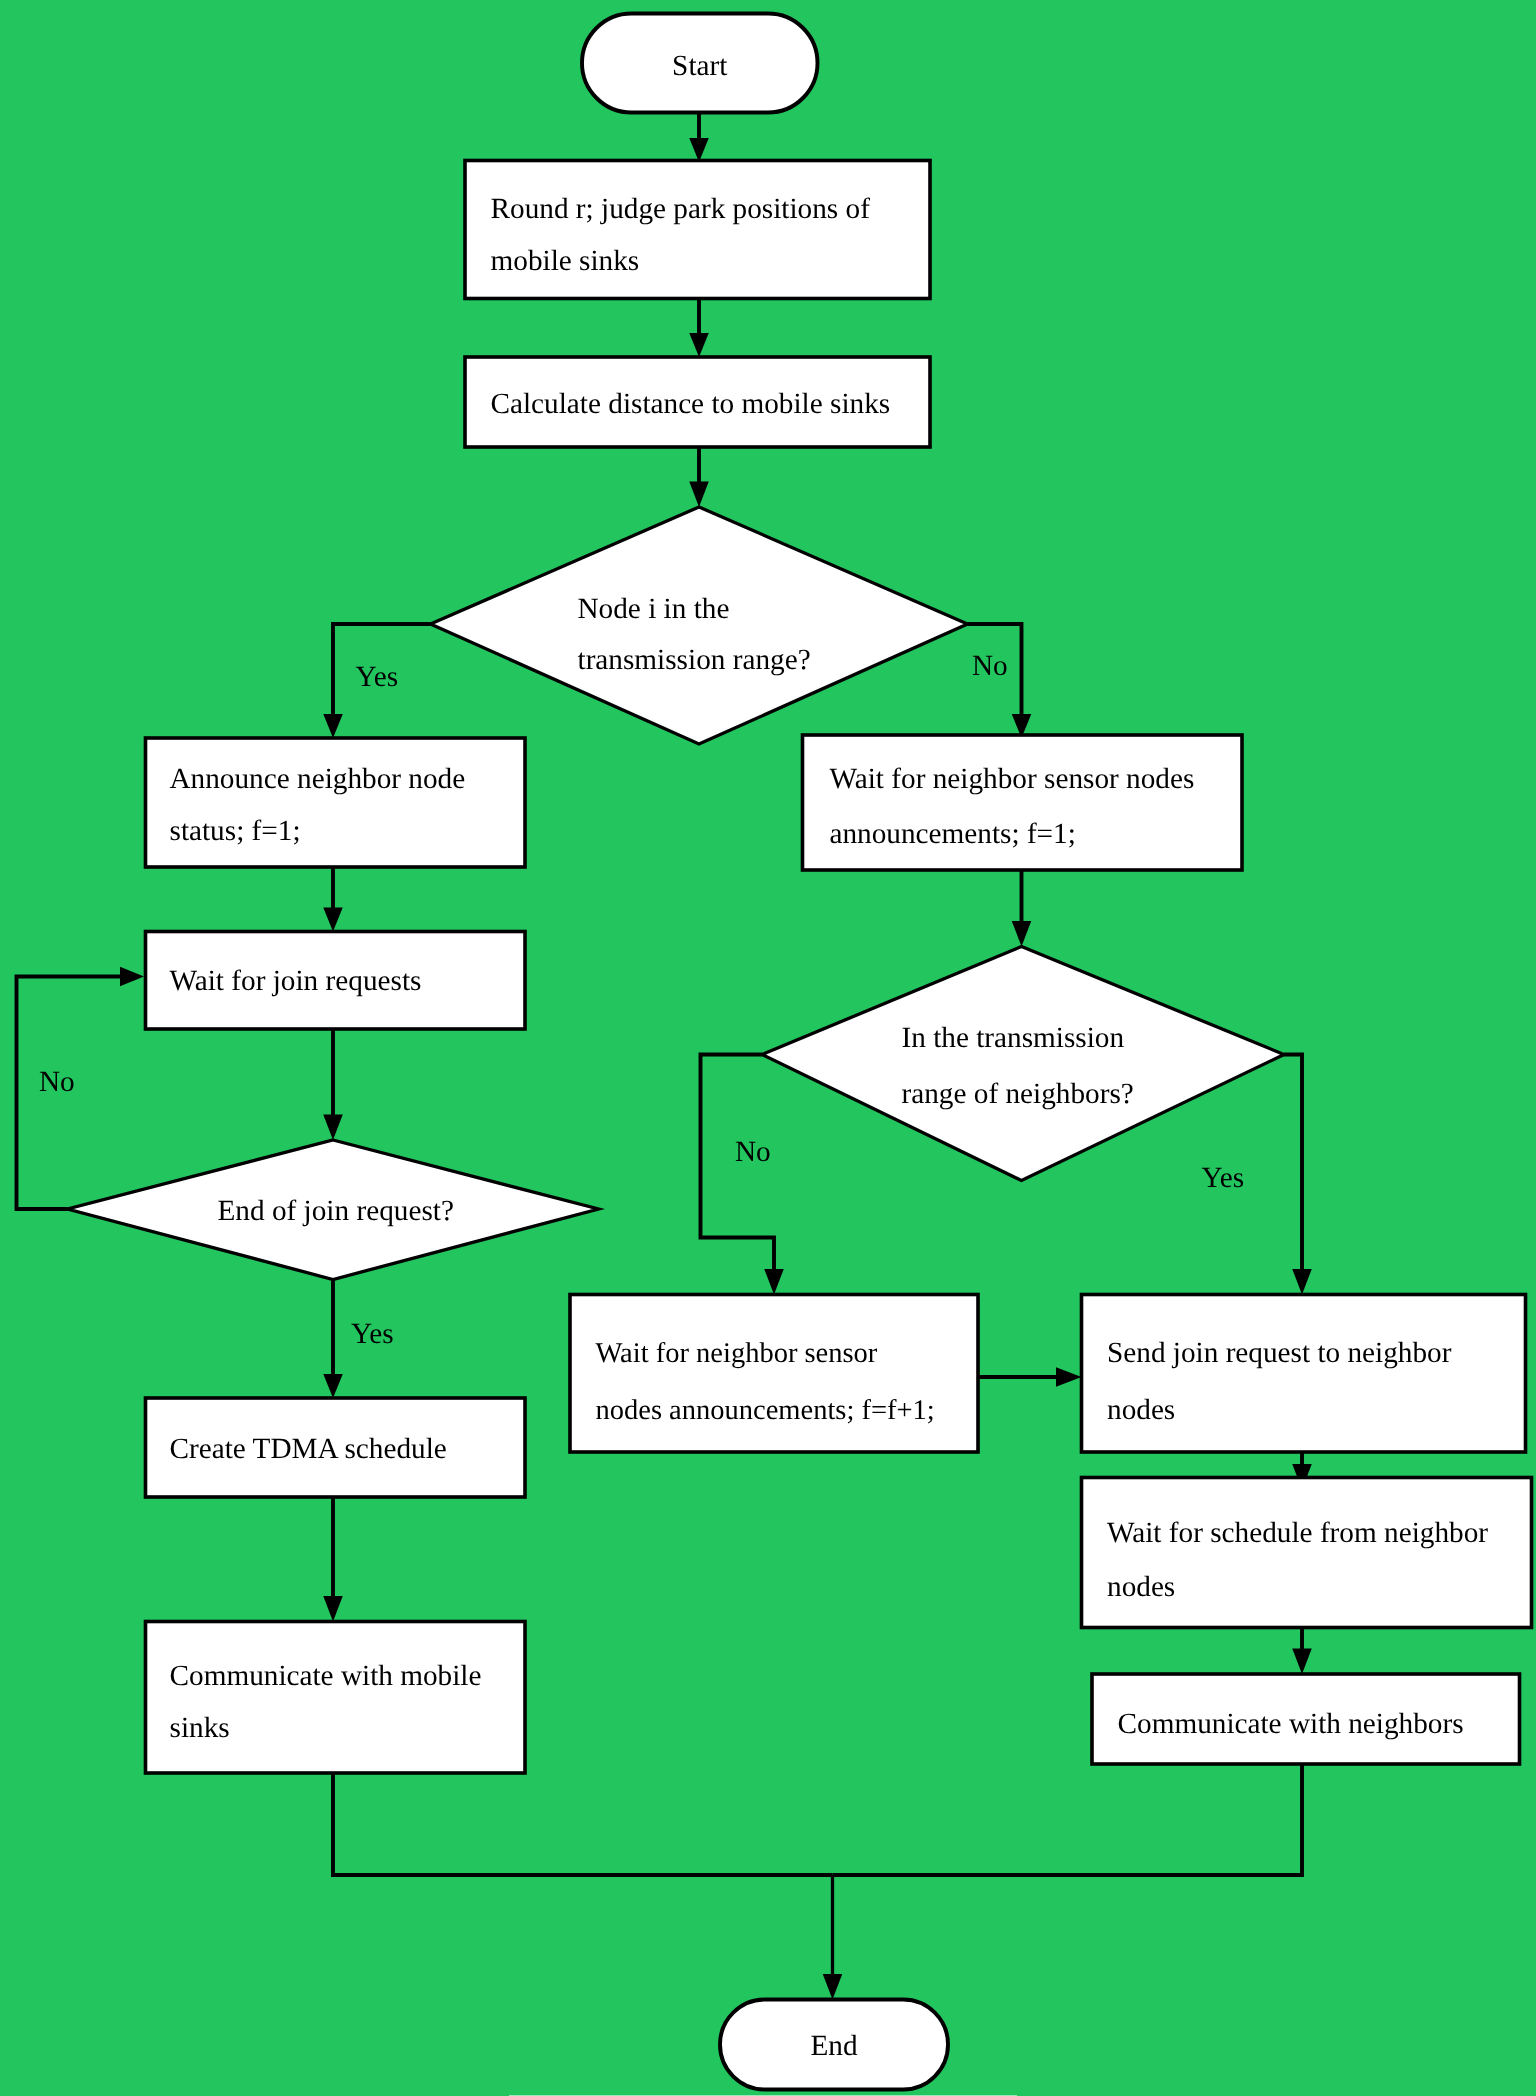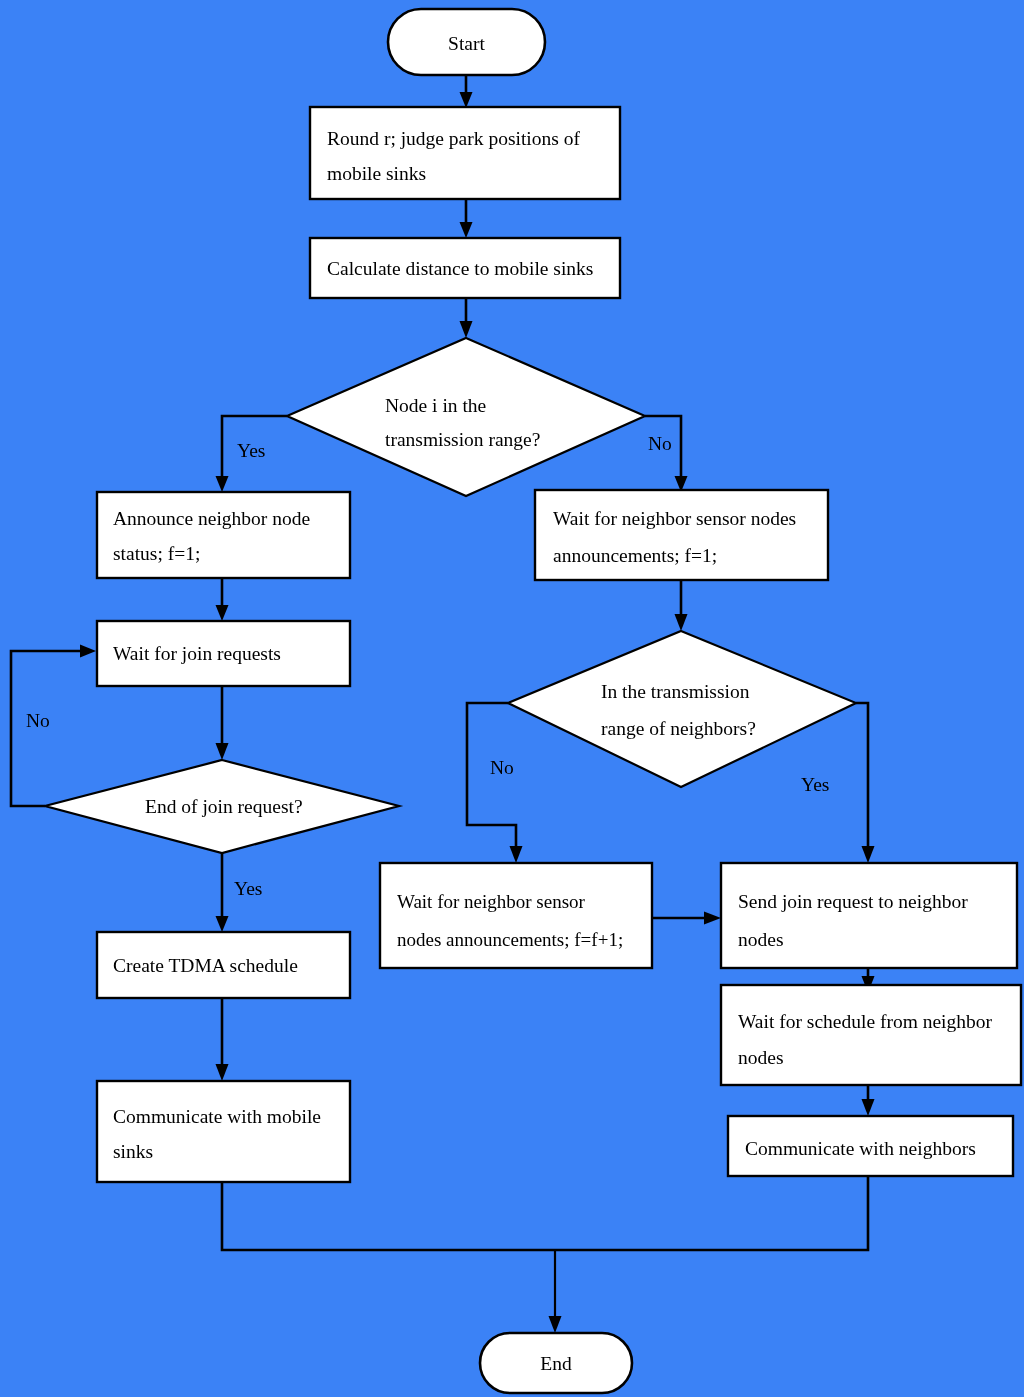--- a/index.html
+++ b/index.html
@@ -4,21 +4,21 @@
 <style>
   html, body {
     margin: 0;
     padding: 0;
     background: #ffffff;
   }
   #flowchart-root {
     position: relative;
     width: 1024px;
     height: 1397px;
-    background: #3b82f6;
+    background: #22c55e;
     font-family: "Liberation Serif", "DejaVu Serif", serif;
     overflow: hidden;
   }
   svg#flow-svg {
     display: block;
     width: 1024px;
     height: 1397px;
   }
   .node-shape {
     fill: #ffffff;

